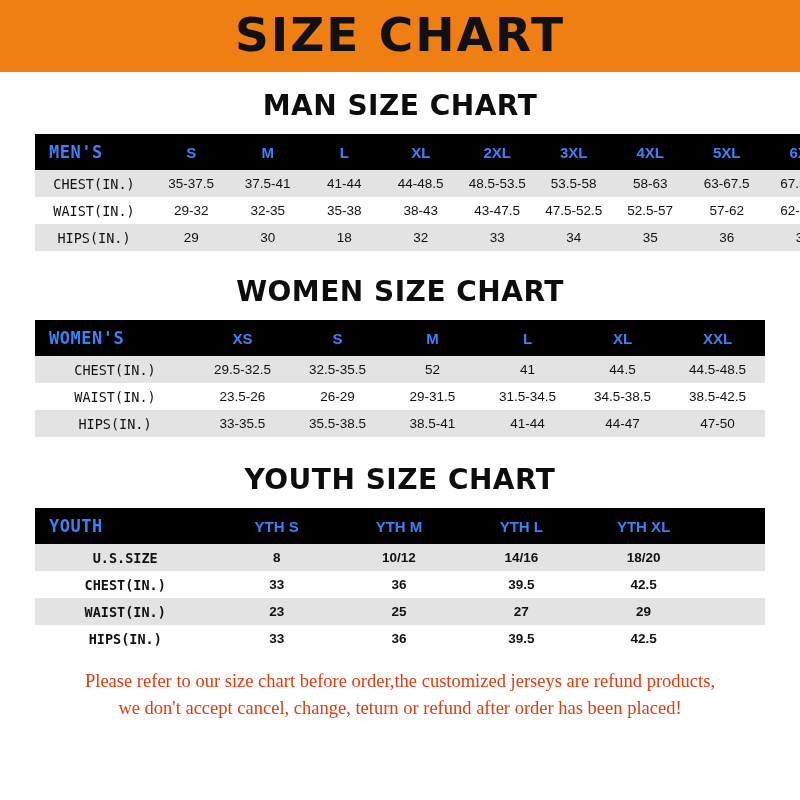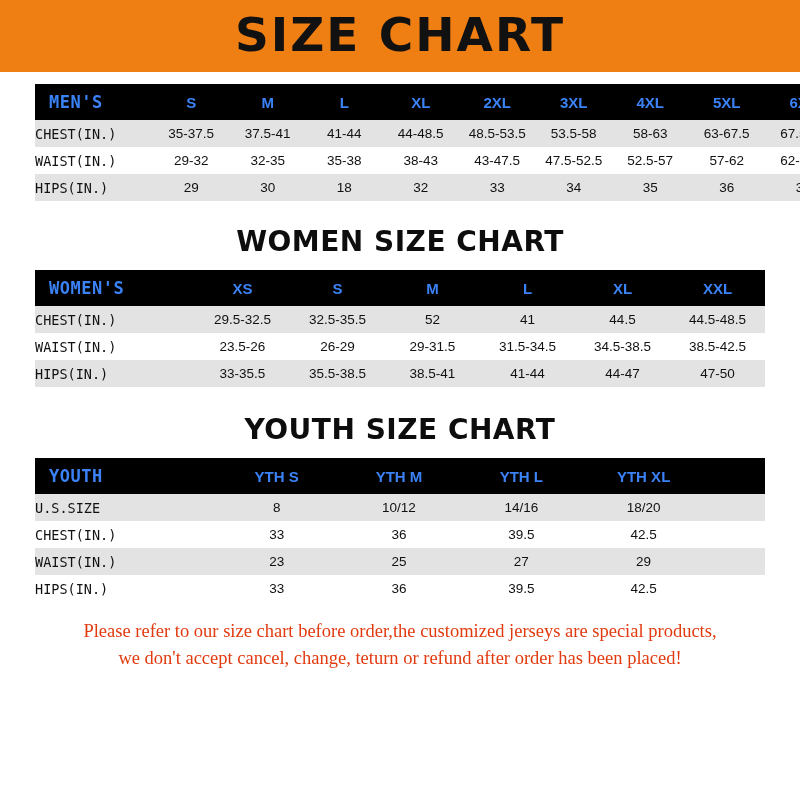--- a/index.html
+++ b/index.html
@@ -81,21 +81,21 @@
     height: 27px;
     font-size: 13.5px;
     color: #111111;
     text-align: center;
     padding: 0;
   }
   table.size-table tbody td.row-head {
     font-family: "DejaVu Sans Mono", monospace;
     font-size: 13.5px;
     letter-spacing: 0px;
-    text-align: left;
+    text-align: center;
   }
   table.size-table tbody tr.shade td { background: #e3e3e3; }
   table.size-table tbody tr.plain td { background: #ffffff; }
 
   
   .men-table { width: 730px; }
   .men-table col.c0 { width: 118px; }
   .men-table col.cx { width: 76.5px; }
   .men-table tbody td { height: 26px; }
   .men-table thead th { height: 35px; }
@@ -109,21 +109,21 @@
   .women-table tbody td { height: 33px; font-size: 15px; }
   .women-table tbody td.row-head { font-size: 15px; }
 
   
   .youth-table { width: 730px; }
   .youth-table col.c0 { width: 180px; }
   .youth-table col.cx { width: 122px; }
   .youth-table col.cpad { width: 60px; }
   .youth-table thead th { height: 42px; font-size: 17px; margin-left: 16px; }
   .youth-table thead th.row-head { font-size: 19px; }
-  .youth-table tbody td { height: 34px; font-size: 15px; }
+  .youth-table tbody td { height: 34px; font-size: 15px; font-weight: bold; }
   .youth-table tbody td.row-head { font-size: 15px; }
 
   
   .footer-note {
     margin: 16px auto 0 auto;
     width: 740px;
     text-align: center;
     color: #e23a0f;
     font-family: "Liberation Serif", serif;
     font-size: 18.5px;
@@ -133,20 +133,21 @@
 </style>
 </head>
 <body>
 
 <div class="page">
 
   <div class="banner">
     <div class="banner-title">SIZE CHART</div>
   </div>
 
+  <div class="section-title man-title">MAN SIZE CHART</div>
 
   <div class="table-wrap" style="width:730px;">
     <table class="size-table men-table">
       <colgroup>
         <col class="c0">
           <col class="cx">
           <col class="cx">
           <col class="cx">
           <col class="cx">
         <col class="cx">
@@ -319,17 +320,17 @@
           <td>36</td>
           <td>39.5</td>
           <td>42.5</td>
           <td></td>
         </tr>
       </tbody>
     </table>
   </div>
 
   <div class="footer-note">
-    <span class="line">Please refer to our size chart before order,the customized jerseys are special products,</span>
+    <span class="line">Please refer to our size chart before order,the customized jerseys are refund products,</span>
     <span class="line">we don't accept cancel, change, teturn or refund after order has been placed!</span>
   </div>
 
 </div>
 
 </body></html>

